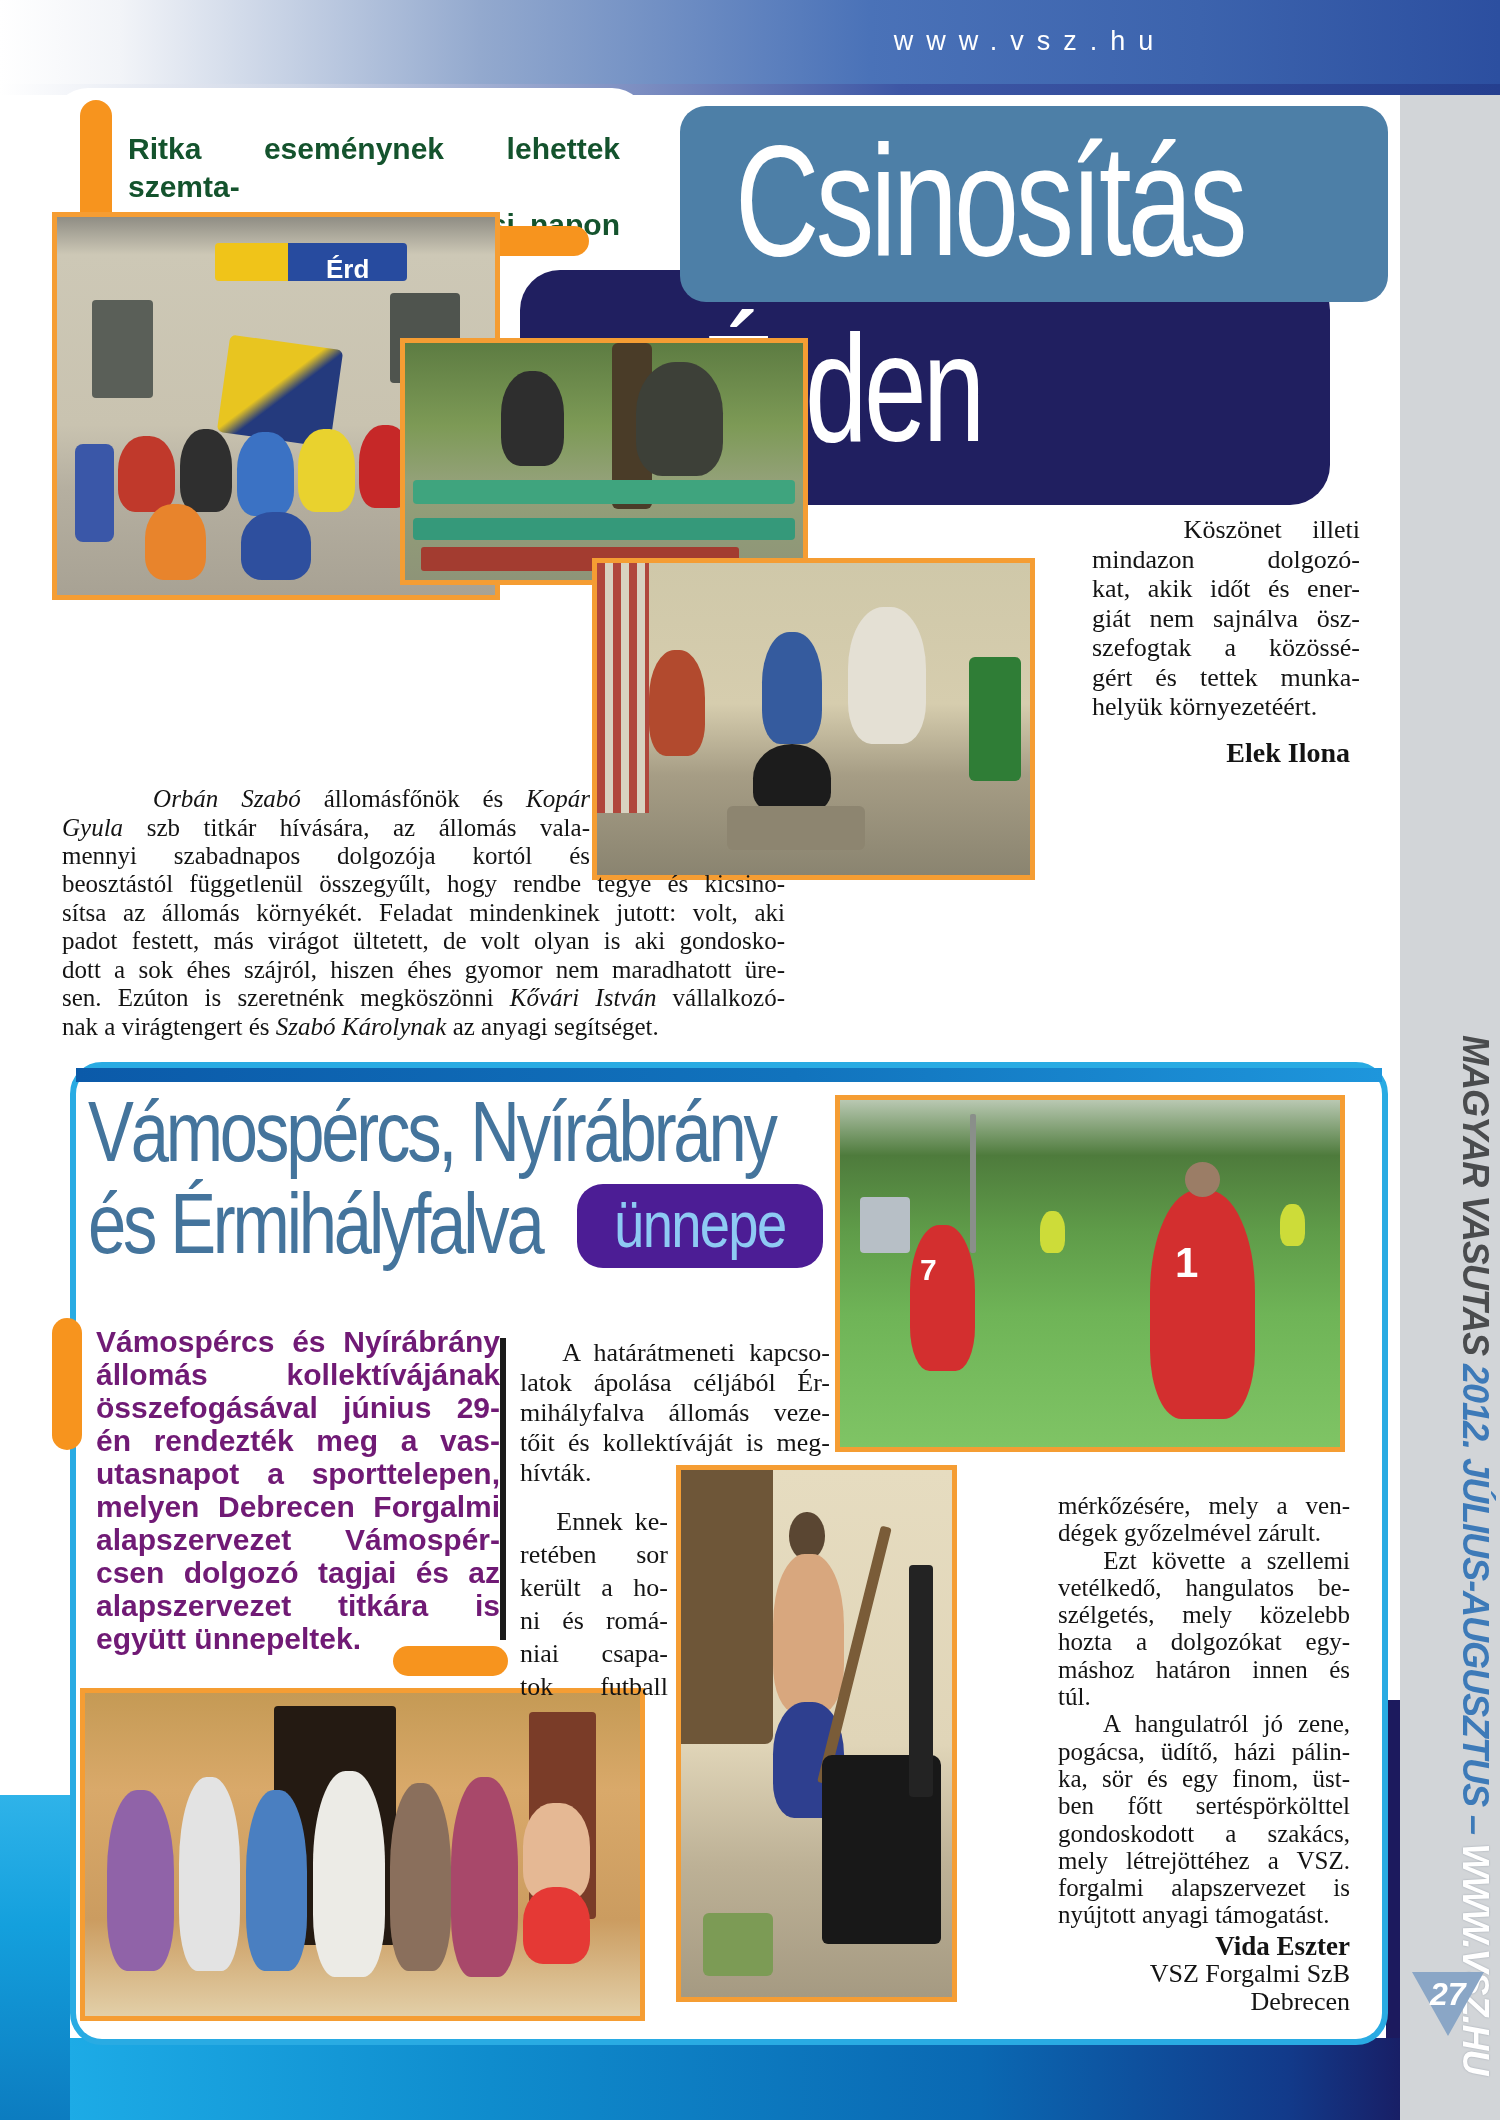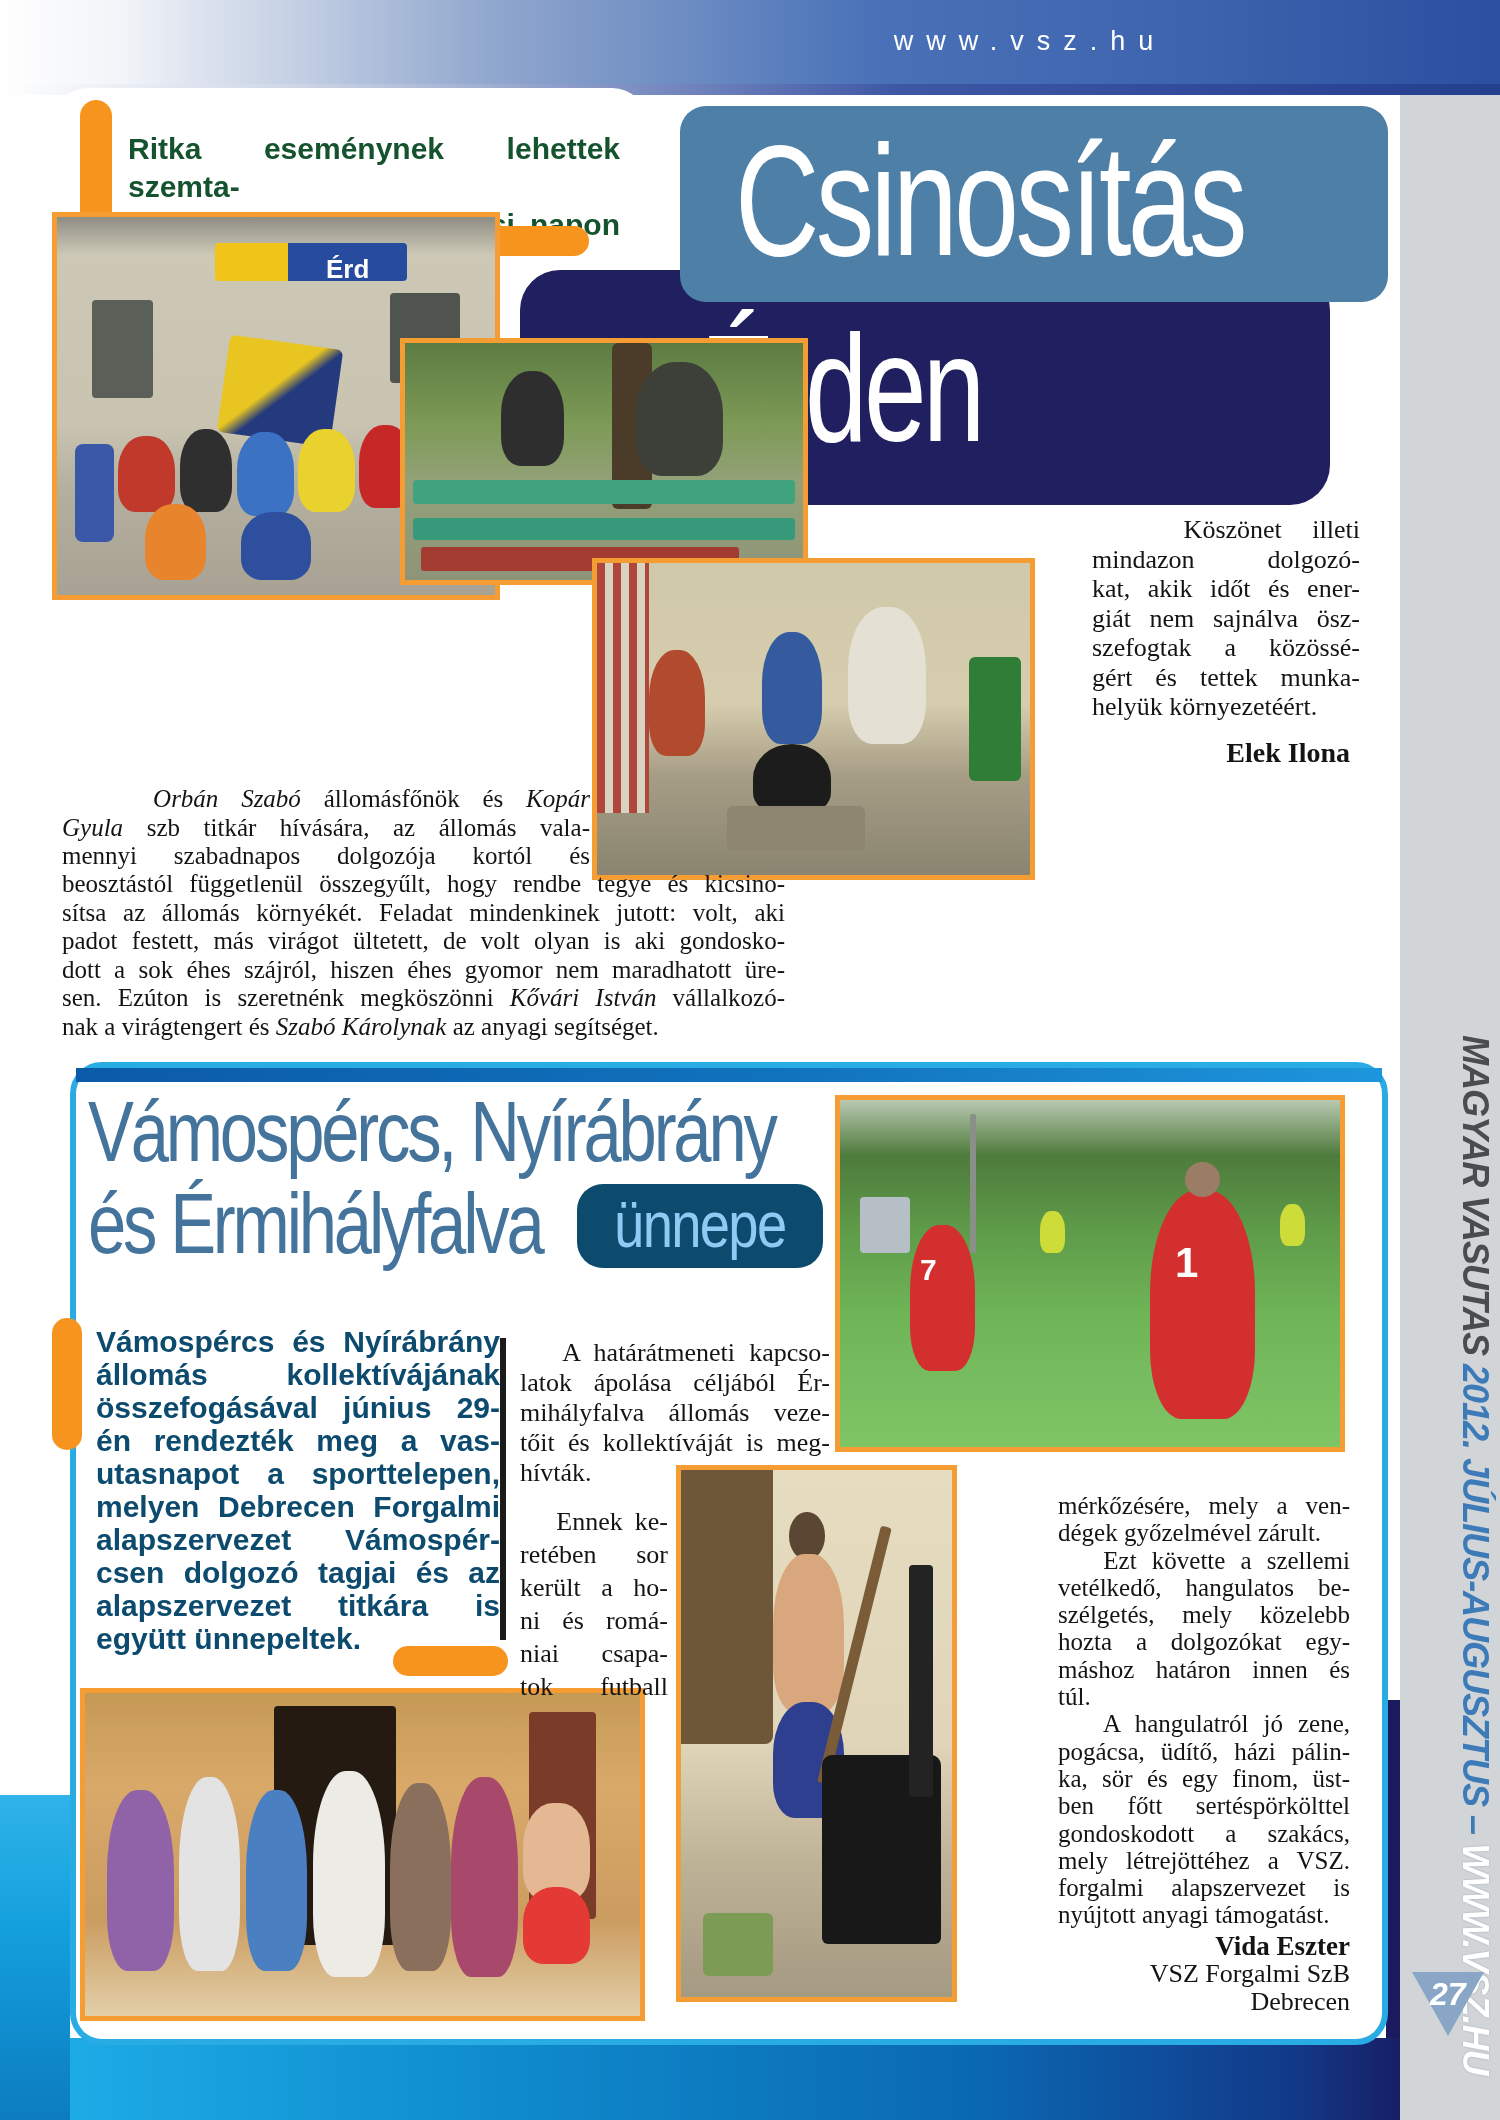--- a/index.html
+++ b/index.html
@@ -67,26 +67,26 @@
   #body-wide{left:62px;top:870px;width:723px;font-size:25px;line-height:28.5px;z-index:6;}
   
   #card{left:70px;top:1062px;width:1318px;height:983px;background:#ffffff;border:6px solid #29abe3;
     border-radius:32px;box-sizing:border-box;z-index:2;}
   #card-topbar{left:76px;top:1068px;width:1306px;height:14px;z-index:2;
     background:linear-gradient(90deg,#0b5aa9 0%,#1173bd 55%,#1e96dc 100%);}
   #a2-title1{left:88px;top:1086px;font-size:86px;line-height:90px;color:#44749c;z-index:3;}
   #a2-title2{left:88px;top:1178px;font-size:86px;line-height:90px;color:#44749c;z-index:3;}
   .cond2{display:inline-block;transform:scaleX(0.80);transform-origin:0 50%;letter-spacing:-4px;
     font-family:"Liberation Sans",sans-serif;font-weight:400;white-space:nowrap;}
-  #a2-badge{left:577px;top:1184px;width:246px;height:84px;background:#0c4a6e;border-radius:26px;z-index:3;
+  #a2-badge{left:577px;top:1184px;width:246px;height:84px;background:#4c1d95;border-radius:26px;z-index:3;
     text-align:center;}
   #a2-badge span{display:inline-block;transform:scaleX(0.85);color:#8ecaf3;
     font-family:"Liberation Sans",sans-serif;font-size:64px;line-height:82px;letter-spacing:-2px;}
   #intro-bar{left:52px;top:1318px;width:30px;height:132px;background:#f7941e;border-radius:15px;z-index:4;}
-  #intro{left:96px;top:1325px;width:404px;color:#0c4a6e;font-family:"Liberation Sans",sans-serif;
+  #intro{left:96px;top:1325px;width:404px;color:#701a75;font-family:"Liberation Sans",sans-serif;
     font-weight:bold;font-size:30px;line-height:33px;z-index:3;}
   #intro-pill{left:393px;top:1646px;width:115px;height:30px;background:#f7941e;border-radius:15px;z-index:4;}
   #divider{left:500px;top:1338px;width:6px;height:302px;background:#1a1a1a;z-index:3;}
   #col1{left:520px;top:1338px;width:310px;font-size:26px;line-height:30px;z-index:3;}
   #col1b{left:520px;top:1505px;width:148px;font-size:26px;line-height:33px;z-index:3;}
   #col2{left:1058px;top:1492px;width:292px;font-size:25px;line-height:27.3px;z-index:3;}
   #col2-sig{left:1058px;top:1932px;width:292px;text-align:right;font-size:26px;line-height:28px;z-index:3;}
   #col2-sig .b{font-weight:bold;font-size:27px;}
   .jersey{position:absolute;color:#ffffff;font-family:"Liberation Sans",sans-serif;font-weight:bold;}
   #sign-erd{position:absolute;left:36%;top:7%;width:44%;height:10%;display:flex;}

